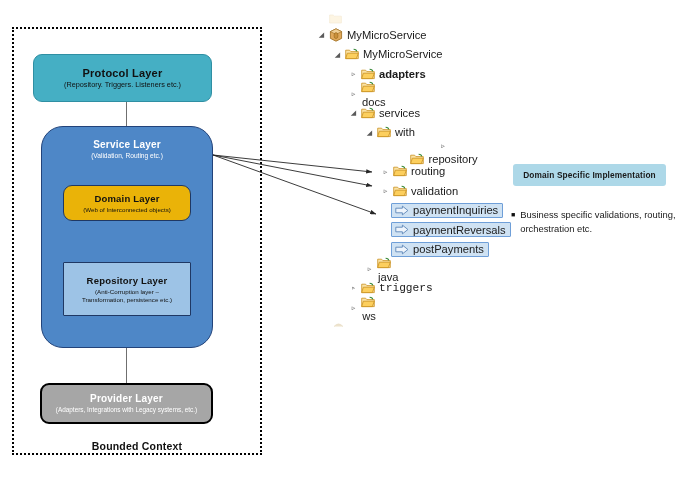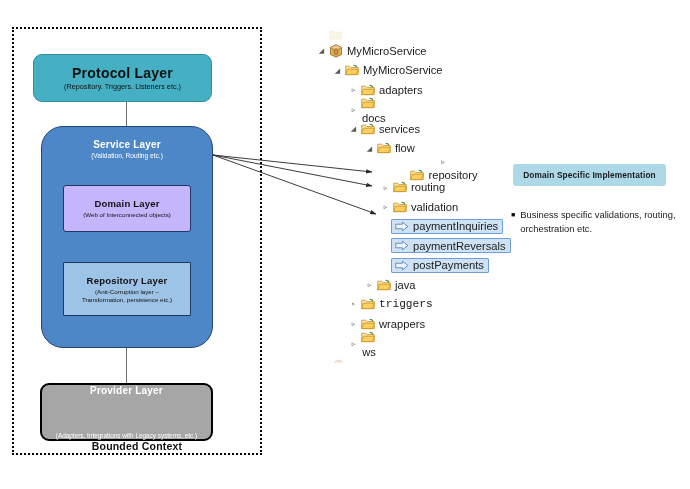--- a/index.html
+++ b/index.html
@@ -58,70 +58,69 @@
 
   #protocol-layer {
     left: 33px;
     top: 54px;
     width: 179px;
     height: 48px;
     background: #45afc4;
     border: 1.3px solid #2f8fa3;
     border-radius: 9px;
   }
-  #protocol-layer .layer-title { font-size: 14px; color: #111; }
+  #protocol-layer .layer-title { font-size: 11px; color: #111; }
   #protocol-layer .layer-sub { font-size: 7.3px; color: #111; }
 
   #service-layer {
     left: 41px;
     top: 126px;
     width: 172px;
     height: 222px;
     background: #4e87c7;
     border: 1.6px solid #22437a;
     border-radius: 22px;
     justify-content: flex-start;
     padding-top: 12px;
   }
   #service-layer .layer-title { font-size: 10px; color: #ffffff; }
   #service-layer .layer-sub { font-size: 6.6px; color: #ffffff; }
 
   #domain-layer {
     left: 63px;
     top: 185px;
     width: 128px;
-    height: 47px;
-    background: #c4b5fd;
+    height: 36px;
+    background: #eab308;
     border: 1.4px solid #1f3864;
-    border-radius: 3px;
+    border-radius: 9px;
   }
   #domain-layer .layer-title { font-size: 9.5px; color: #111; }
   #domain-layer .layer-sub { font-size: 6.2px; color: #111; }
 
   #repository-layer {
     left: 63px;
     top: 262px;
     width: 128px;
     height: 54px;
     background: #9dc3e6;
     border: 1.4px solid #1f3864;
     border-radius: 1px;
   }
   #repository-layer .layer-title { font-size: 9.5px; color: #111; }
   #repository-layer .layer-sub { font-size: 6.2px; color: #111; }
 
   #provider-layer {
     left: 40px;
     top: 383px;
     width: 173px;
-    height: 58px;
+    height: 41px;
     background: #a6a6a6;
     border: 2px solid #000000;
     border-radius: 9px;
-    justify-content: space-between;
   }
   #provider-layer .layer-title { font-size: 10px; color: #ffffff; }
   #provider-layer .layer-sub { font-size: 6.4px; color: #ffffff; }
 
   
   .connector {
     position: absolute;
     background: #6f6f6f;
     width: 1px;
   }
@@ -136,21 +135,21 @@
     top: 0;
     width: 690px;
     height: 489px;
     pointer-events: none;
   }
 
   
   #project-tree {
     position: absolute;
     left: 316px;
-    top: 28px;
+    top: 12px;
     width: 190px;
     font-family: "Liberation Sans", sans-serif;
   }
   .tree-row {
     display: flex;
     align-items: center;
     height: 19.5px;
     font-size: 11.2px;
     color: #1a1a1a;
     white-space: nowrap;
@@ -304,21 +303,21 @@
             <path d="M0.7 2.2 L4.6 2.2 L5.9 3.6 L13.3 3.6 L13.3 10.6 L0.7 10.6 Z" fill="#fbe3a6" stroke="#c9911f" stroke-width="0.8"></path>
             <path d="M2.3 5.2 L13.3 5.2 L11.4 10.6 L0.7 10.6 Z" fill="#fccf5e" stroke="#c9911f" stroke-width="0.8"></path>
             <path d="M8.6 1.2 Q11.6 1.4 11.7 3.4" fill="none" stroke="#3d8c3d" stroke-width="1.1"></path>
           </svg>
         </span>
         <span class="tree-label">MyMicroService</span>
       </span>
     </div>
     <div class="tree-row" style="padding-left: 32px;">
       <span class="twisty">▹</span>
-      <span style="display: inline-flex; align-items: flex-start;">
+      <span style="display: inline-flex; align-items: flex-start; font-weight: bold;">
         <span class="tree-icon">
           <svg width="14" height="12" viewBox="0 0 14 12">
             <path d="M0.7 2.2 L4.6 2.2 L5.9 3.6 L13.3 3.6 L13.3 10.6 L0.7 10.6 Z" fill="#fbe3a6" stroke="#c9911f" stroke-width="0.8"></path>
             <path d="M2.3 5.2 L13.3 5.2 L11.4 10.6 L0.7 10.6 Z" fill="#fccf5e" stroke="#c9911f" stroke-width="0.8"></path>
             <path d="M8.6 1.2 Q11.6 1.4 11.7 3.4" fill="none" stroke="#3d8c3d" stroke-width="1.1"></path>
           </svg>
         </span>
         <span class="tree-label">adapters</span>
       </span>
     </div>
@@ -351,21 +350,21 @@
     <div class="tree-row" style="padding-left: 48px;">
       <span class="twisty">◢</span>
       <span style="display: inline-flex; align-items: center;">
         <span class="tree-icon">
           <svg width="14" height="12" viewBox="0 0 14 12">
             <path d="M0.7 2.2 L4.6 2.2 L5.9 3.6 L13.3 3.6 L13.3 10.6 L0.7 10.6 Z" fill="#fbe3a6" stroke="#c9911f" stroke-width="0.8"></path>
             <path d="M2.3 5.2 L13.3 5.2 L11.4 10.6 L0.7 10.6 Z" fill="#fccf5e" stroke="#c9911f" stroke-width="0.8"></path>
             <path d="M8.6 1.2 Q11.6 1.4 11.7 3.4" fill="none" stroke="#3d8c3d" stroke-width="1.1"></path>
           </svg>
         </span>
-        <span class="tree-label">flow</span>
+        <span class="tree-label">with</span>
       </span>
     </div>
     <div class="tree-row" style="padding-left: 64px; flex-direction: column;">
       <span class="twisty">▹</span>
       <span style="display: inline-flex; align-items: center;">
         <span class="tree-icon">
           <svg width="14" height="12" viewBox="0 0 14 12">
             <path d="M0.7 2.2 L4.6 2.2 L5.9 3.6 L13.3 3.6 L13.3 10.6 L0.7 10.6 Z" fill="#fbe3a6" stroke="#c9911f" stroke-width="0.8"></path>
             <path d="M2.3 5.2 L13.3 5.2 L11.4 10.6 L0.7 10.6 Z" fill="#fccf5e" stroke="#c9911f" stroke-width="0.8"></path>
             <path d="M8.6 1.2 Q11.6 1.4 11.7 3.4" fill="none" stroke="#3d8c3d" stroke-width="1.1"></path>
@@ -428,21 +427,21 @@
         <span class="tree-icon">
           <svg width="14" height="11" viewBox="0 0 14 11">
             <path d="M0.8 3.2 L7.4 3.2 L7.4 1.1 L12.9 5.5 L7.4 9.9 L7.4 7.8 L0.8 7.8 Z" fill="#eef4fb" stroke="#5b86b8" stroke-width="0.9"></path>
           </svg>
         </span>
         <span class="tree-label">postPayments</span>
       </span>
     </div>
     <div class="tree-row" style="padding-left: 48px;">
       <span class="twisty">▹</span>
-      <span style="display: inline-flex; align-items: flex-start;">
+      <span style="display: inline-flex; align-items: flex-start; flex-direction: column;">
         <span class="tree-icon">
           <svg width="14" height="12" viewBox="0 0 14 12">
             <path d="M0.7 2.2 L4.6 2.2 L5.9 3.6 L13.3 3.6 L13.3 10.6 L0.7 10.6 Z" fill="#fbe3a6" stroke="#c9911f" stroke-width="0.8"></path>
             <path d="M2.3 5.2 L13.3 5.2 L11.4 10.6 L0.7 10.6 Z" fill="#fccf5e" stroke="#c9911f" stroke-width="0.8"></path>
             <path d="M8.6 1.2 Q11.6 1.4 11.7 3.4" fill="none" stroke="#3d8c3d" stroke-width="1.1"></path>
           </svg>
         </span>
         <span class="tree-label">java</span>
       </span>
     </div>
@@ -450,33 +449,20 @@
       <span class="twisty">▹</span>
       <span style="display: inline-flex; align-items: center;">
         <span class="tree-icon">
           <svg width="14" height="12" viewBox="0 0 14 12">
             <path d="M0.7 2.2 L4.6 2.2 L5.9 3.6 L13.3 3.6 L13.3 10.6 L0.7 10.6 Z" fill="#fbe3a6" stroke="#c9911f" stroke-width="0.8"></path>
             <path d="M2.3 5.2 L13.3 5.2 L11.4 10.6 L0.7 10.6 Z" fill="#fccf5e" stroke="#c9911f" stroke-width="0.8"></path>
             <path d="M8.6 1.2 Q11.6 1.4 11.7 3.4" fill="none" stroke="#3d8c3d" stroke-width="1.1"></path>
           </svg>
         </span>
         <span class="tree-label">triggers</span>
-      </span>
-    </div>
-    <div class="tree-row" style="padding-left: 32px;">
-      <span class="twisty">▹</span>
-      <span style="display: inline-flex; align-items: center;">
-        <span class="tree-icon">
-          <svg width="14" height="12" viewBox="0 0 14 12">
-            <path d="M0.7 2.2 L4.6 2.2 L5.9 3.6 L13.3 3.6 L13.3 10.6 L0.7 10.6 Z" fill="#fbe3a6" stroke="#c9911f" stroke-width="0.8"></path>
-            <path d="M2.3 5.2 L13.3 5.2 L11.4 10.6 L0.7 10.6 Z" fill="#fccf5e" stroke="#c9911f" stroke-width="0.8"></path>
-            <path d="M8.6 1.2 Q11.6 1.4 11.7 3.4" fill="none" stroke="#3d8c3d" stroke-width="1.1"></path>
-          </svg>
-        </span>
-        <span class="tree-label">wrappers</span>
       </span>
     </div>
     <div class="tree-row" style="padding-left: 32px;">
       <span class="twisty">▹</span>
       <span style="display: inline-flex; align-items: center; flex-direction: column;">
         <span class="tree-icon">
           <svg width="14" height="12" viewBox="0 0 14 12">
             <path d="M0.7 2.2 L4.6 2.2 L5.9 3.6 L13.3 3.6 L13.3 10.6 L0.7 10.6 Z" fill="#fbe3a6" stroke="#c9911f" stroke-width="0.8"></path>
             <path d="M2.3 5.2 L13.3 5.2 L11.4 10.6 L0.7 10.6 Z" fill="#fccf5e" stroke="#c9911f" stroke-width="0.8"></path>
             <path d="M8.6 1.2 Q11.6 1.4 11.7 3.4" fill="none" stroke="#3d8c3d" stroke-width="1.1"></path>

